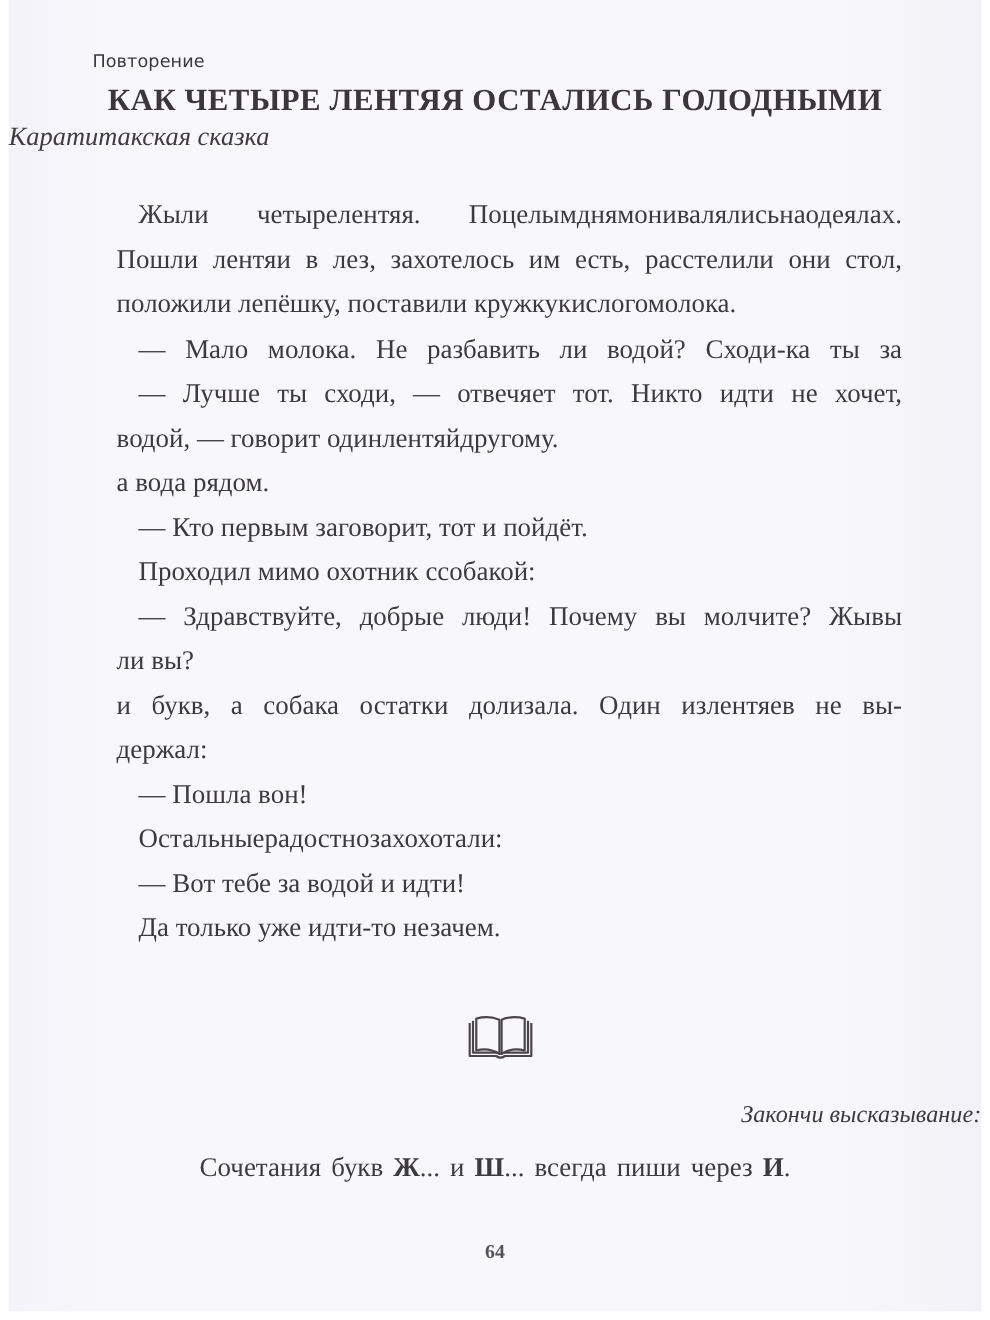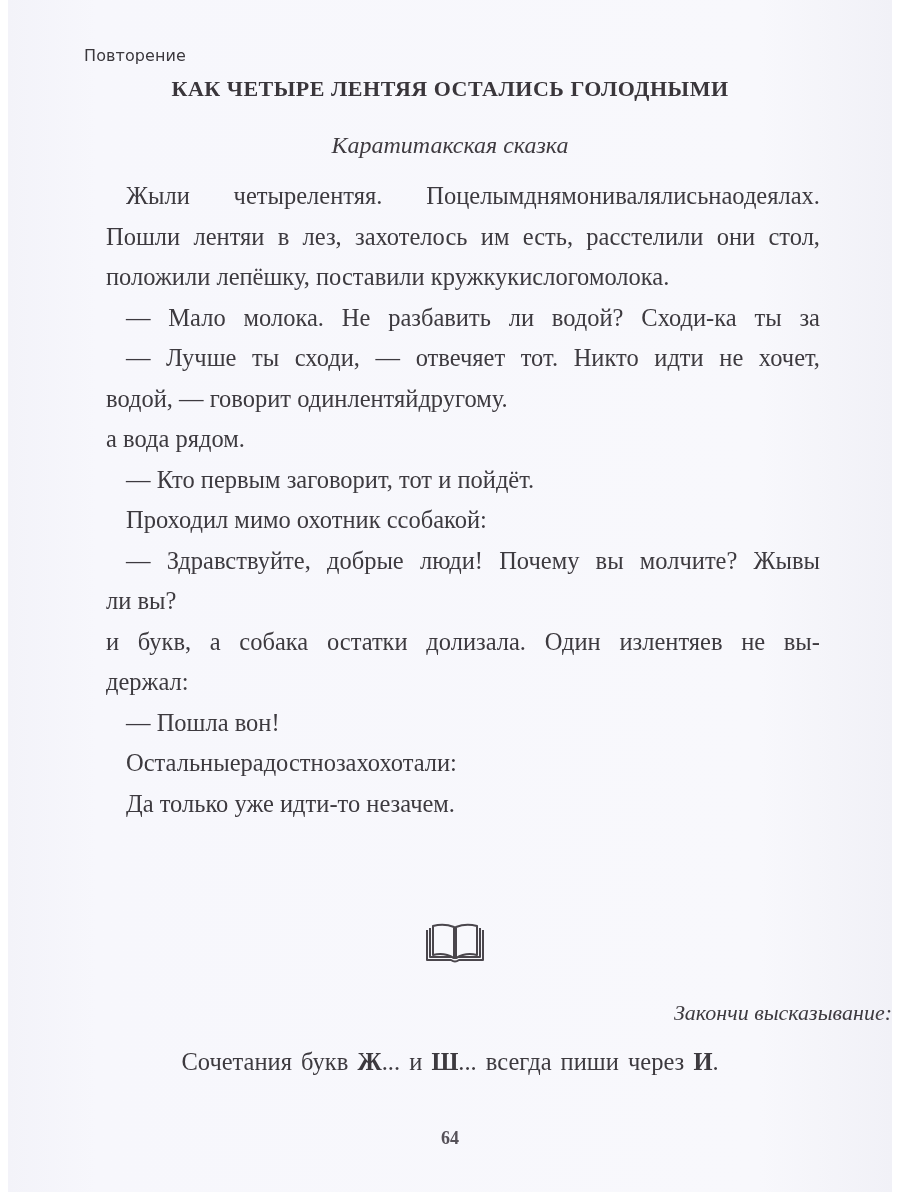--- a/index.html
+++ b/index.html
@@ -30,30 +30,30 @@
       letter-spacing: 0.1px;
     }
     .title {
       position: absolute;
       left: 0;
       width: 884px;
       top: 76px;
       text-align: center;
       font-family: "Liberation Serif", serif;
       font-weight: bold;
-      font-size: 22px;
+      font-size: 28px;
       letter-spacing: 0.5px;
       color: #3a363b;
     }
     .subtitle {
       position: absolute;
       left: 0;
       width: 884px;
-      top: 132px;
-      text-align: center;
+      top: 112px;
+      text-align: left;
       font-style: italic;
       font-size: 24px;
       color: #3f3b40;
     }
     .story {
       position: absolute;
       left: 98px;
       top: 176px;
       width: 714px;
     }
@@ -128,20 +128,21 @@
     <div class="line">водой, — говорит одинлентяйдругому.</div>
     <div class="line">а вода рядом.</div>
     <div class="line indent">— Кто первым заговорит, тот и пойдёт.</div>
     <div class="line indent">Проходил мимо охотник ссобакой:</div>
     <div class="line indent justify">— Здравствуйте, добрые люди! Почему вы молчите? Жывы</div>
     <div class="line">ли вы?</div>
     <div class="line justify">и букв, а собака остатки долизала. Один излентяев не вы-</div>
     <div class="line">держал:</div>
     <div class="line indent">— Пошла вон!</div>
     <div class="line indent">Остальныерадостнозахохотали:</div>
+    <div class="line indent">— Вот тебе за водой и идти!</div>
     <div class="line indent">Да только уже идти-то незачем.</div>
   </div>
 
   <svg class="book-icon" viewBox="0 0 62 42" fill="none" stroke="#4a464c" stroke-width="2" stroke-linejoin="round">
 
     <path d="M3 8 L3 38 L27 38 Q31 41 35 38 L59 38 L59 8"></path>
 
     <path d="M6 6 L6 35 L28 35 Q31 37 34 35 L56 35 L56 6"></path>
 
     <path d="M9 4 Q20 1 30 5 L30 36 Q20 30 9 33 Z" fill="#f8f8fc"></path>

